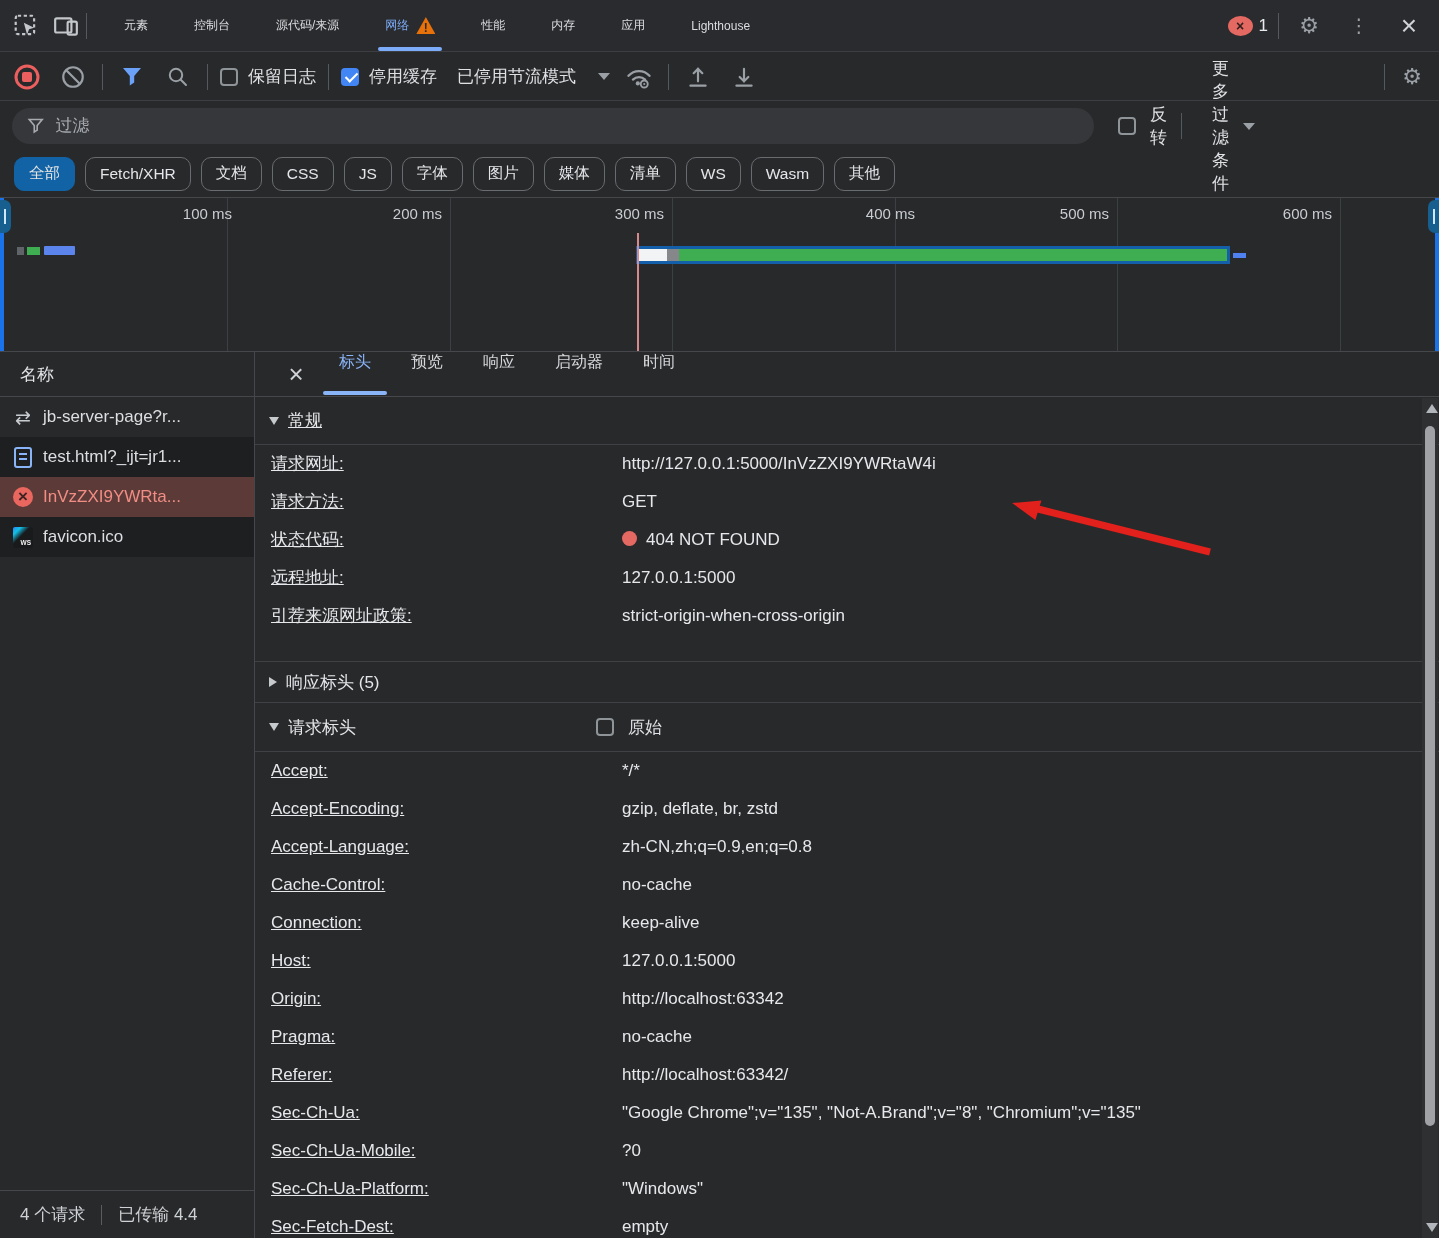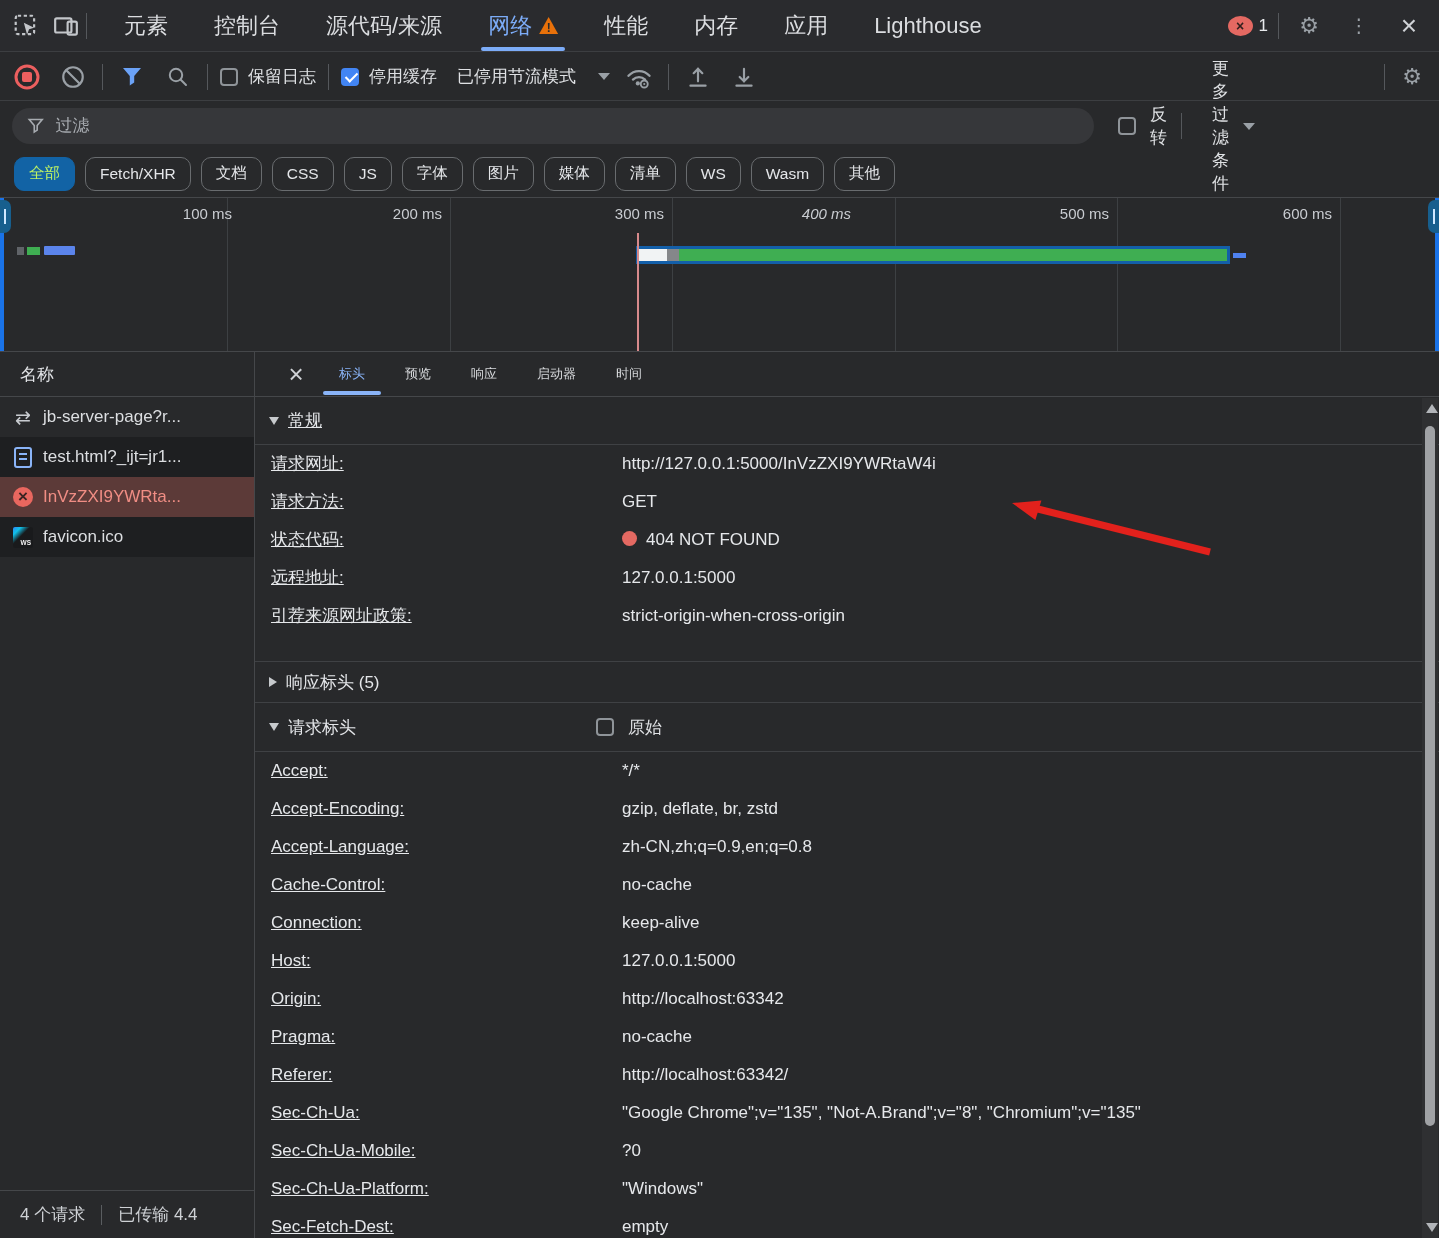--- a/index.html
+++ b/index.html
@@ -10,21 +10,21 @@
   *{margin:0;padding:0;box-sizing:border-box;}
   html,body{width:1439px;height:1238px;overflow:hidden;background:var(--bg);
     font-family:"Liberation Sans","DejaVu Sans",sans-serif;color:var(--text);}
   .sep{width:1px;height:26px;background:#55585c;flex:none;}
 
   
   .topbar{position:absolute;left:0;top:0;width:1439px;height:52px;background:#2a2b2e;
     border-bottom:1px solid var(--hairline);display:flex;align-items:center;}
   .topbar .icon-btn{width:40px;height:40px;display:flex;align-items:center;justify-content:center;flex:none;}
   .tabs{display:flex;align-items:stretch;height:52px;margin-left:14px;}
-  .tab{position:relative;display:flex;align-items:center;gap:7px;padding:0 23px;font-size:22px;color:#dbdde0;cursor:default;}
+  .tab{position:relative;display:flex;align-items:center;gap:7px;padding:0 23px;font-size:12px;color:#dbdde0;cursor:default;}
   .tab.active{color:#7cacf8;}
   .tab.active::after{content:"";position:absolute;left:16px;right:16px;bottom:1px;height:4px;border-radius:4px;background:#7cacf8;}
   .tab .warn-icon{display:none;position:relative;width:19px;height:17px;background:var(--orange);
     clip-path:polygon(50% 0,100% 100%,0 100%);}
   .tab .warn-icon::after{content:"!";position:absolute;left:0;right:0;bottom:-1px;text-align:center;
     color:#2a2b2d;font-size:12px;font-weight:900;}
   .tab.active .warn-icon{display:inline-block;}
   .topbar-right{margin-left:auto;display:flex;align-items:center;gap:10px;padding-right:10px;}
   .err-badge{display:flex;align-items:center;gap:6px;font-size:17px;color:#e8eaed;}
   .err-oval{width:25px;height:20px;border-radius:50%;background:var(--red);color:#31201e;
@@ -54,31 +54,31 @@
   .filter-pill input{background:transparent;border:none;outline:none;color:var(--text);font-size:17px;width:100%;
     font-family:inherit;}
   .filter-pill input::placeholder{color:#a7abb0;}
   .filter-right{display:flex;align-items:center;gap:14px;margin-left:24px;}
 
   
   .chiprow{position:absolute;left:0;top:150px;width:1439px;height:48px;display:flex;align-items:center;
     gap:10px;padding:0 14px;border-bottom:1px solid var(--border);}
   .chip{height:34px;padding:0 14px;border:1px solid #696c6f;border-radius:10px;background:transparent;
     color:#e4e6e9;font-size:15.5px;font-family:inherit;display:flex;align-items:center;cursor:default;}
-  .chip.active{background:#1263a5;border-color:#1263a5;color:#bef264;}
+  .chip.active{background:#1263a5;border-color:#1263a5;color:#e5e5e5;}
 
   
   .waterfall{position:absolute;left:0;top:198px;width:1439px;height:154px;overflow:hidden;border-bottom:1px solid var(--border);}
   .tick-line{position:absolute;top:0;width:1px;height:154px;background:#3d4043;}
   .tick-line:nth-of-type(1){left:227px;} .tick-line:nth-of-type(2){left:450px;}
   .tick-line:nth-of-type(3){left:672px;} .tick-line:nth-of-type(4){left:895px;}
   .tick-line:nth-of-type(5){left:1117px;} .tick-line:nth-of-type(6){left:1340px;}
   .tick-label{position:absolute;top:7px;width:100px;text-align:right;font-size:15px;color:#c9ccd1;}
   .tick-label:nth-of-type(1){left:132px;} .tick-label:nth-of-type(2){left:342px;}
-  .tick-label:nth-of-type(3){left:564px;} .tick-label:nth-of-type(4){left:751px;font-style:italic;}
+  .tick-label:nth-of-type(3){left:564px;} .tick-label:nth-of-type(4){left:815px;}
   .tick-label:nth-of-type(5){left:1009px;} .tick-label:nth-of-type(6){left:1232px;}
   .edge-strip{position:absolute;top:0;width:4px;height:154px;background:#1a73e8;}
   .edge-strip.left{left:0;} .edge-strip.right{right:0;}
   .edge-handle{position:absolute;top:2px;width:11px;height:33px;background:#175f8e;}
   .edge-handle.left{left:0;border-radius:0 7px 7px 0;}
   .edge-handle.right{right:0;border-radius:7px 0 0 7px;}
   .edge-handle i{position:absolute;top:9px;width:2px;height:15px;background:#cfe8ff;display:block;}
   .edge-handle.left i{left:4px;} .edge-handle.right i{right:4px;}
   .mini-gray{position:absolute;left:17px;top:49px;width:7px;height:8px;background:#606368;}
   .mini-green{position:absolute;left:27px;top:49px;width:13px;height:8px;background:#3fae52;}
@@ -116,21 +116,21 @@
     padding:2px;}
   .side-summary{margin-top:auto;height:48px;border-top:1px solid var(--border);display:flex;align-items:center;
     gap:16px;padding-left:20px;font-size:17px;color:#ced1d5;white-space:nowrap;overflow:hidden;flex:none;}
   .sum-div{width:1px;height:20px;background:#5a5d60;flex:none;}
 
   
   .details{flex:1;position:relative;overflow:hidden;}
   .det-tabstrip{height:45px;border-bottom:1px solid var(--border);display:flex;align-items:center;}
   .det-close{width:26px;margin:0 10px 0 28px;text-align:center;color:#cfd2d6;font-size:26px;line-height:1;}
   .det-tabs{display:flex;height:45px;}
-  .det-tab{position:relative;display:flex;align-items:center;padding:0 14px;margin:0 6px;font-size:13px;color:#d6d8db;}
+  .det-tab{position:relative;display:flex;padding:0 14px;margin:0 6px;font-size:16px;color:#d6d8db;}
   .det-tab.active{color:#8ab4f8;}
   .det-tab.active::after{content:"";position:absolute;left:-2px;right:-2px;bottom:2px;height:4px;border-radius:4px;background:#8ab4f8;}
   .det-content{position:relative;height:841px;overflow:hidden;}
   .sec-header{display:flex;align-items:center;gap:9px;padding-left:14px;font-size:17px;color:#e4e6e9;}
   .sec-header.h-general{height:48px;border-bottom:1px solid #3f4144;text-decoration:underline;}
   .spacer-line{height:27px;border-bottom:1px solid #3f4144;}
   .sec-header.h-resp{height:41px;border-bottom:1px solid #3f4144;}
   .sec-header.h-req{height:49px;border-bottom:1px solid #3f4144;position:relative;}
   .disc-down{width:0;height:0;border-left:5.5px solid transparent;border-right:5.5px solid transparent;
     border-top:8px solid #c7cacd;flex:none;}

